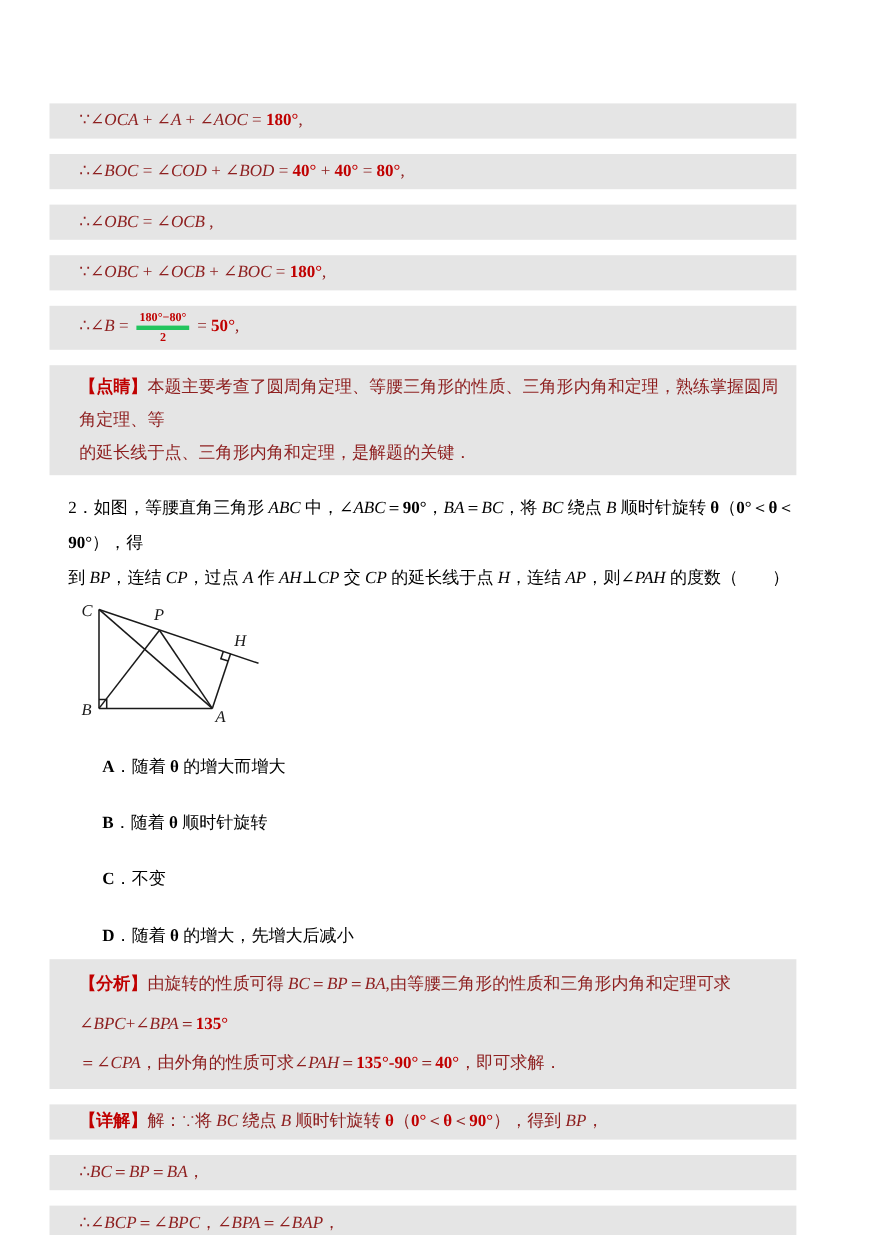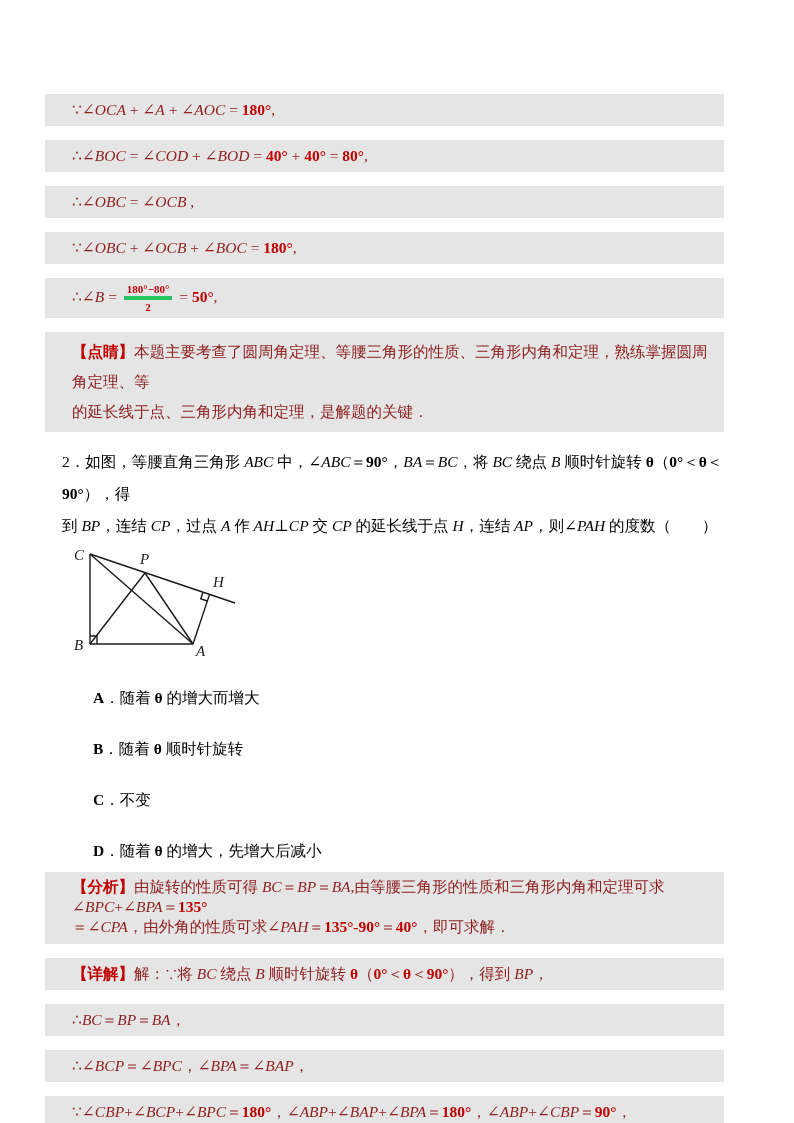--- a/index.html
+++ b/index.html
@@ -6,21 +6,21 @@
   body{
     width:794px;height:1123px;background:#ffffff;overflow:hidden;
     font-family:"Liberation Serif","DejaVu Serif",serif;
     font-size:15.5px;color:#1a1a1a;
   }
   .content{margin-left:45px;width:679px;padding-top:94px;}
   
   .grow{background:#e5e5e5;margin-bottom:14px;padding:5px 4px 5px 27px;}
   .grow .line{line-height:22px;min-height:22px;}
   .lh30 .line{line-height:30px;}
-  .lh34 .line{line-height:20px;}
+  .lh34 .line{line-height:36px;}
   .sec-red{color:#8e2020;}
   .seg-v{font-style:italic;font-family:"Liberation Serif",serif;}
   .seg-n{font-weight:bold;font-family:"Liberation Serif",serif;}
   .sec-red .seg-n{color:#c00000;}
   .sec-red .seg-h{color:#c00000;font-weight:bold;}
   .sec-black{color:#000000;}
   
   .frac{display:inline-block;vertical-align:-9px;text-align:center;margin:0 3px;line-height:1.1;}
   .fnum{display:block;font-size:11px;font-weight:bold;color:#c00000;border-bottom:4px solid #22c55e;padding:0 3px 1px;font-family:Liberation Serif, serif;}
   .fden{display:block;font-size:11px;font-weight:bold;color:#c00000;padding-top:1px;}

